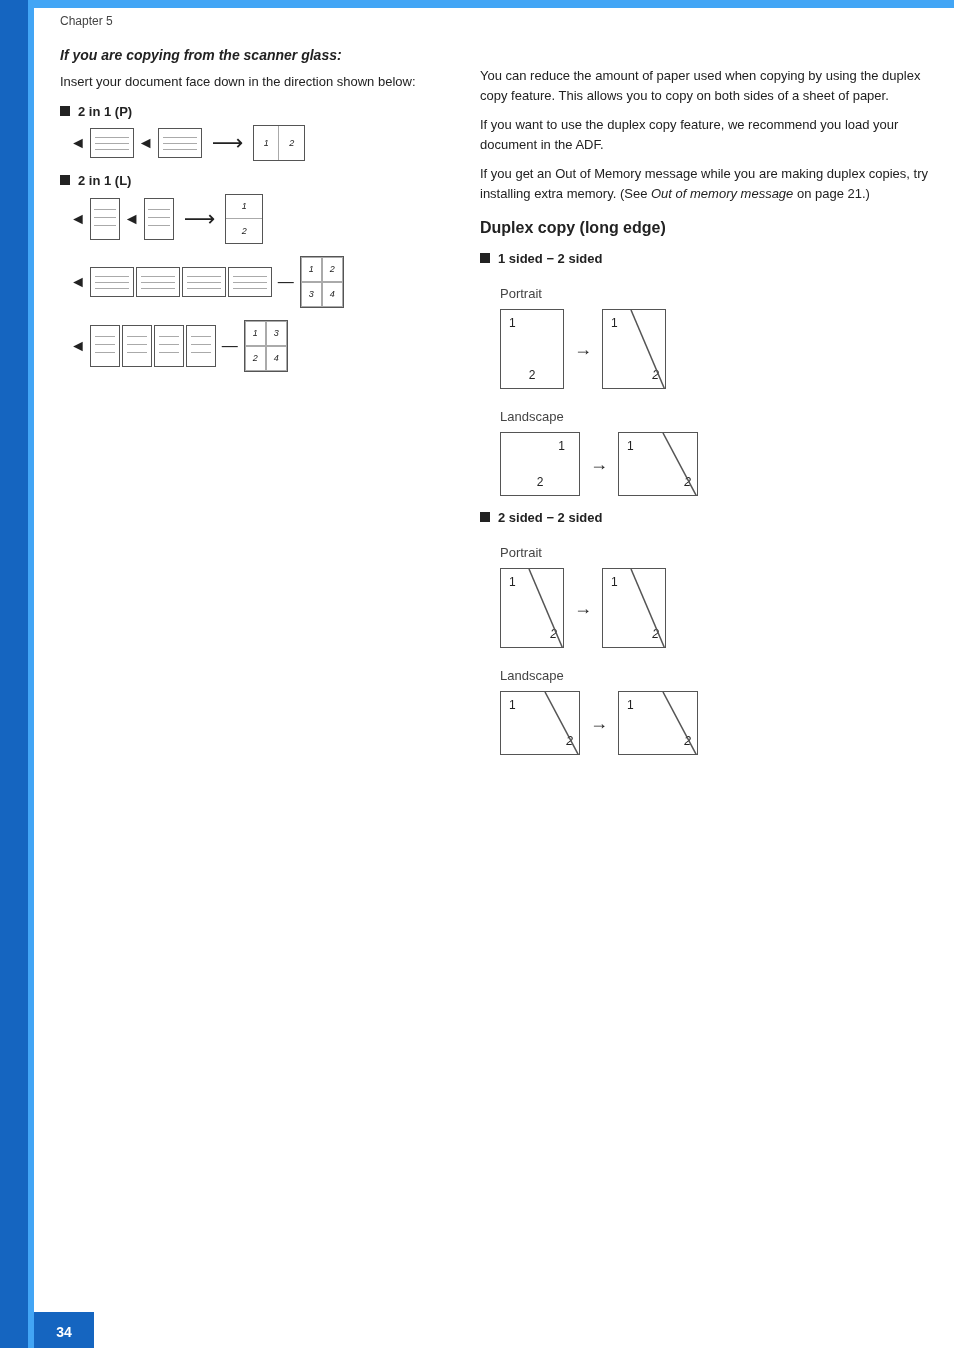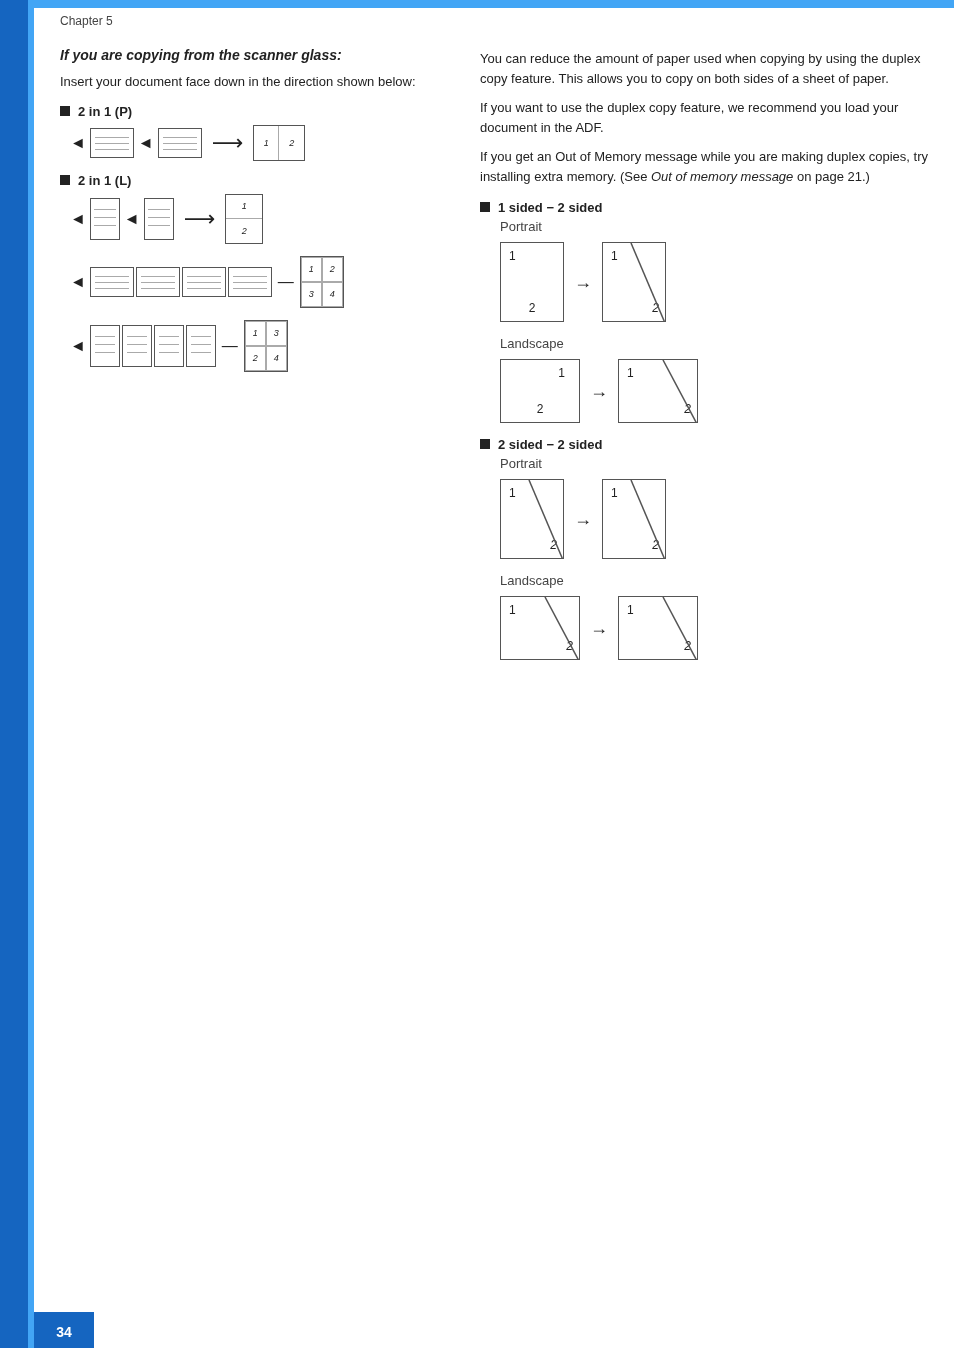--- a/index.html
+++ b/index.html
@@ -237,21 +237,21 @@
       align-items: center;
       margin: 8px 0 14px 20px;
     }
     .dup-arrow {
       font-size: 18px;
       margin: 0 10px;
     }
 
     .portrait-label {
       font-size: 13px;
-      margin: 4px 0 6px 20px;
+      margin: 20px 0 6px 20px;
       color: #444;
     }
 
     .sub-bullet-item {
       display: flex;
       align-items: flex-start;
       font-size: 13px;
       font-weight: bold;
       margin: 14px 0 4px 0;
     }
@@ -414,26 +414,27 @@
               <em>4</em>
             </div>
         </div>
       </div>
 
     </div>
 
     <div class="right-col">
 
 
-      <div class="body-text" style="margin-top:3px;">You can reduce the amount of paper used when copying by using the duplex copy feature. This allows you to copy on both sides of a sheet of paper.</div>
+      <div class="body-text" style="margin-top:20px;">You can reduce the amount of paper used when copying by using the duplex copy feature. This allows you to copy on both sides of a sheet of paper.</div>
       <div class="body-text">If you want to use the duplex copy feature, we recommend you load your document in the ADF.</div>
       <div class="body-text">
         <span>If you get an Out of Memory message while you are making duplex copies, try installing extra memory. (See </span><span class="italic-link">Out of memory message</span><span> on page 21.)</span>
       </div>
 
+      <div class="section-sub-title">Duplex copy (long edge)</div>
 
       <div class="sub-bullet-item">
         <span class="bullet-square"></span>
         <span>1 sided − 2 sided</span>
       </div>
 
       <div class="portrait-label">Portrait</div>
 
       <div class="duplex-diagram">
 

